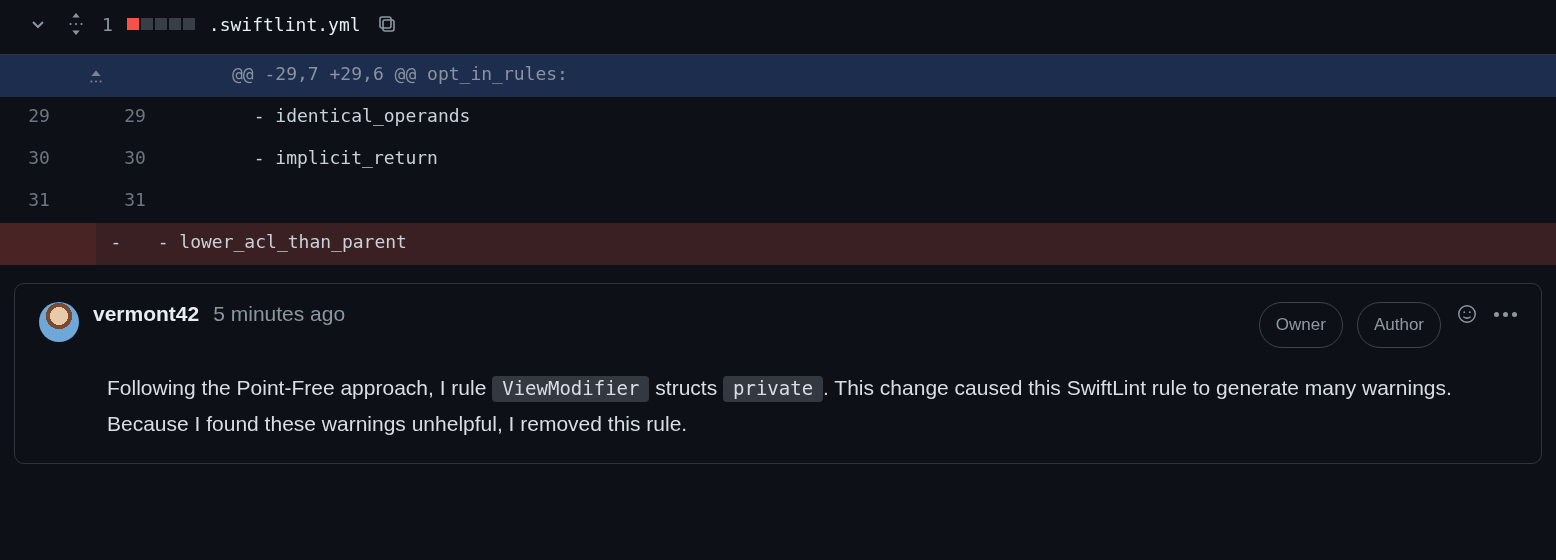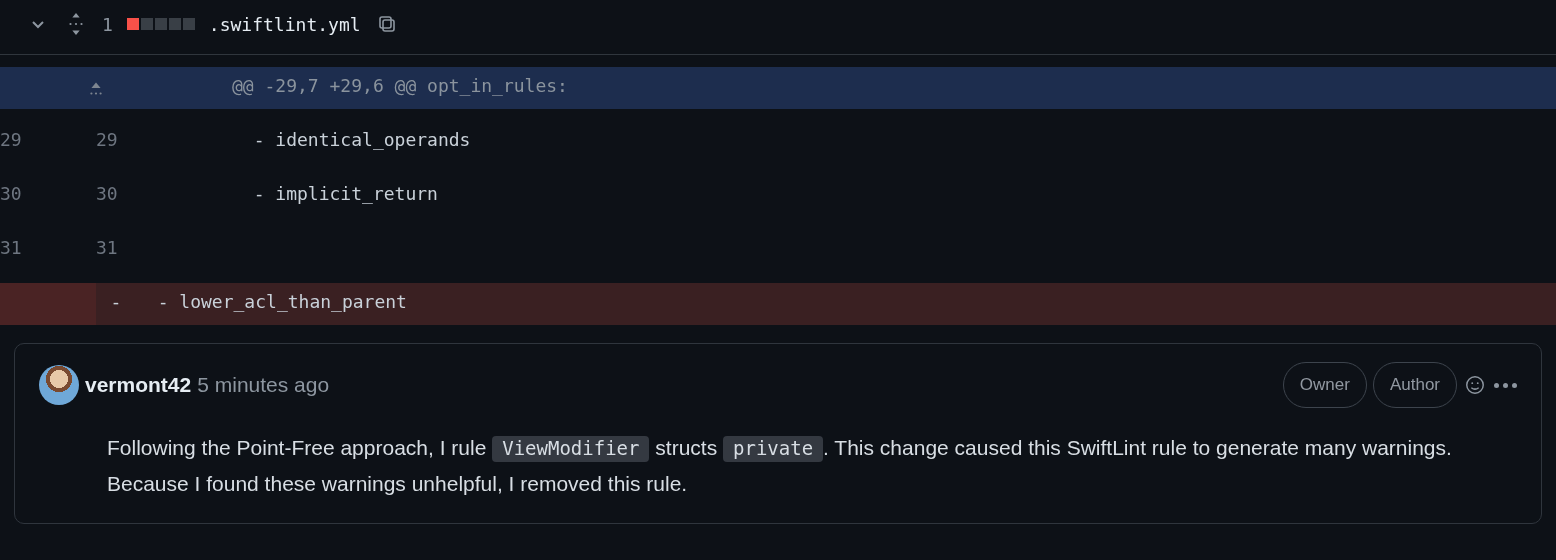--- a/index.html
+++ b/index.html
@@ -43,40 +43,40 @@
   }
   .expand-icn{width:22px;height:26px;fill:var(--muted);}
   .count{color:var(--muted);font-family:ui-monospace,SFMono-Regular,Menlo,Consolas,monospace;}
   .stat{display:inline-flex;gap:2px;align-items:center;}
   .stat .sq{width:12px;height:12px;background:#393f46;display:inline-block;}
   .stat .sq.red{background:var(--red);}
   .fname{color:var(--fg);}
   .copy-icn{width:20px;height:20px;fill:none;stroke:var(--muted);stroke-width:1.6;}
   
   .diff{border-top:1px solid var(--border);font-size:18px;}
-  .row{display:flex;align-items:stretch;min-height:42px;margin-top:12px;}
-  .ln{width:96px;flex:0 0 96px;text-align:left;padding:8px 18px 8px 0;color:#6e7681;}
+  .row{display:flex;align-items:stretch;min-height:42px;}
+  .ln{width:96px;flex:0 0 96px;text-align:center;padding:8px 18px 8px 0;color:#6e7681;}
   .ln.single{width:192px;flex:0 0 192px;}
   .gutter-sign{width:40px;flex:0 0 40px;text-align:center;padding:8px 0;color:var(--mono);}
   .code{flex:1;padding:8px 0;color:var(--mono);white-space:pre;}
   .hunk{background:var(--hunk-bg);}
   .hunk .ln.single{display:flex;align-items:center;justify-content:center;padding:0;}
   .hunk .code{color:var(--hunk-fg);}
   .exp-up{width:22px;height:22px;fill:#7d8590;}
   .del{background:var(--deletion-bg);}
   .del .ln{background:var(--deletion-ln-bg);}
   .dash{color:var(--mono);}
   
   .comment{
     margin:18px 14px 0 14px;
     border:1px solid var(--box-border);
     border-radius:10px;
     padding:18px 24px 22px 24px;
   }
-  .chead{display:flex;align-items:center;gap:6px;}
+  .chead{display:flex;align-items:flex-start;gap:14px;}
   .avatar{
     width:40px;height:40px;border-radius:50%;
     background:radial-gradient(circle at 50% 35%, #e8c9a8 0 28%, #7a4a30 28% 40%, transparent 40%),
                linear-gradient(#6fa8d8,#6fa8d8);
     flex:0 0 40px;
   }
   .uname{color:var(--fg);font-weight:600;font-size:21px;}
   .time{color:var(--muted);font-size:21px;}
   .spacer{flex:1;}
   .badge{

